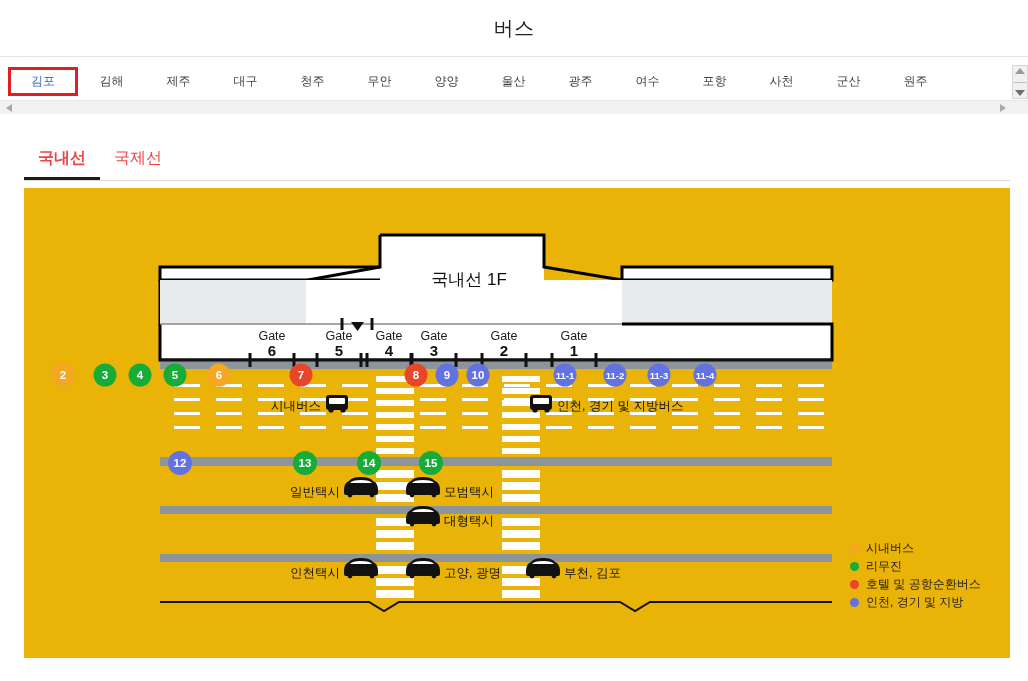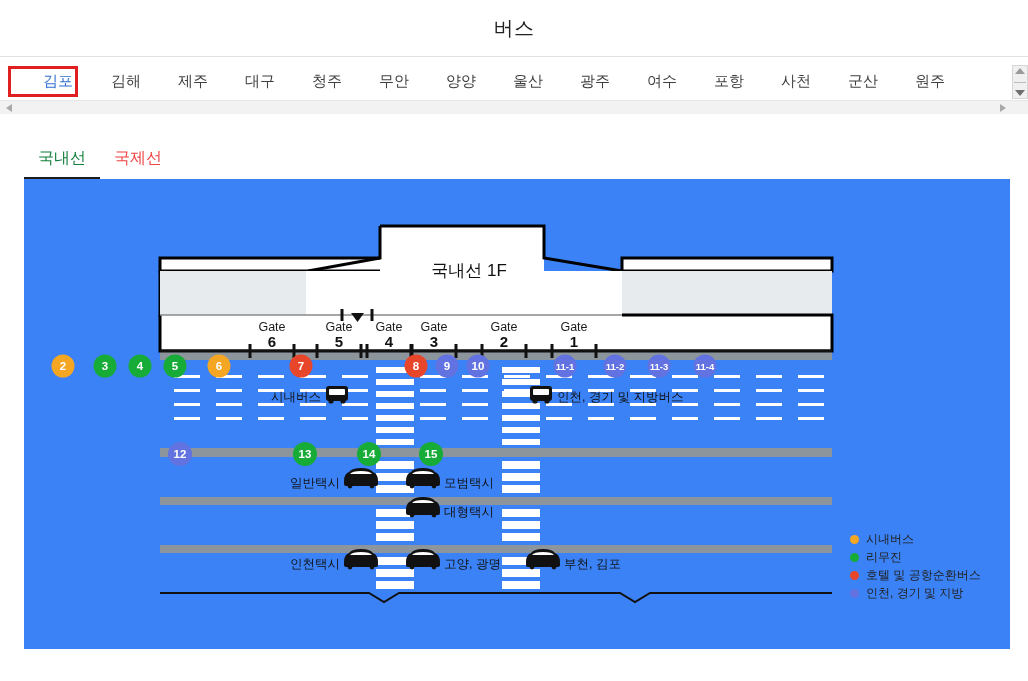--- a/index.html
+++ b/index.html
@@ -23,22 +23,22 @@
   .tabstrip-wrap {
     position: absolute; top: 56px; left: 0; width: 1028px; height: 58px;
     border-top: 1px solid #e2e2e2; border-bottom: 1px solid #e2e2e2;
     background: #fff;
   }
   .tabstrip {
     position: absolute; left: 0; top: 0; height: 48px; width: 1005px;
     display: flex; align-items: center;
   }
   .apt-tab {
-    font-size: 15px; color: #3f3f3f; cursor: pointer;
-    padding: 6px 4px; white-space: nowrap; text-align: right;
+    font-size: 12px; color: #3f3f3f; cursor: pointer;
+    padding: 6px 4px; white-space: nowrap; text-align: center;
     width: 67px; flex: 0 0 67px;
   }
   .apt-tab.first { width: 70px; flex: 0 0 70px; margin-left: 8px; }
   .apt-tab.selected {
     color: #2f6fd0; border: 3px solid #e02020; background: #fff;
     padding: 3px 2px; font-weight: normal;
   }
 
   
   .vscroll {
@@ -64,26 +64,26 @@
   .hscroll .hr { right: 22px; border-top: 4px solid transparent; border-bottom: 4px solid transparent; border-left: 6px solid #a9a9a9; }
 
   
   .subtabs {
     position: absolute; top: 137px; left: 24px; width: 986px; height: 44px;
     display: flex; align-items: flex-end; border-bottom: 1px solid #dcdcdc;
   }
   .subtab {
     font-size: 16px; padding: 0 14px 11px 14px; color: #ef4444; cursor: pointer;
   }
-  .subtab.active { color: #15803d; font-weight: normal; box-shadow: inset 0 -3px 0 0 #1b1b1b; }
+  .subtab.active { color: #ef4444; font-weight: bold; box-shadow: inset 0 -3px 0 0 #1b1b1b; }
 
   
   .map {
-    position: absolute; left: 24px; top: 179px; width: 986px; height: 470px;
-    background: #3b82f6; overflow: hidden;
+    position: absolute; left: 24px; top: 188px; width: 986px; height: 470px;
+    background: #eab308; overflow: hidden;
   }
   .map svg { display: block; }
 
   
   .legend { position: absolute; left: 826px; top: 352px; }
   .legend-row { display: flex; align-items: center; height: 17px; margin-bottom: 1px; }
   .legend-dot { width: 9px; height: 9px; border-radius: 50%; margin-right: 7px; flex: 0 0 9px; }
   .legend-label { font-size: 12px; color: #222; white-space: nowrap; }
 </style>
 </head>

